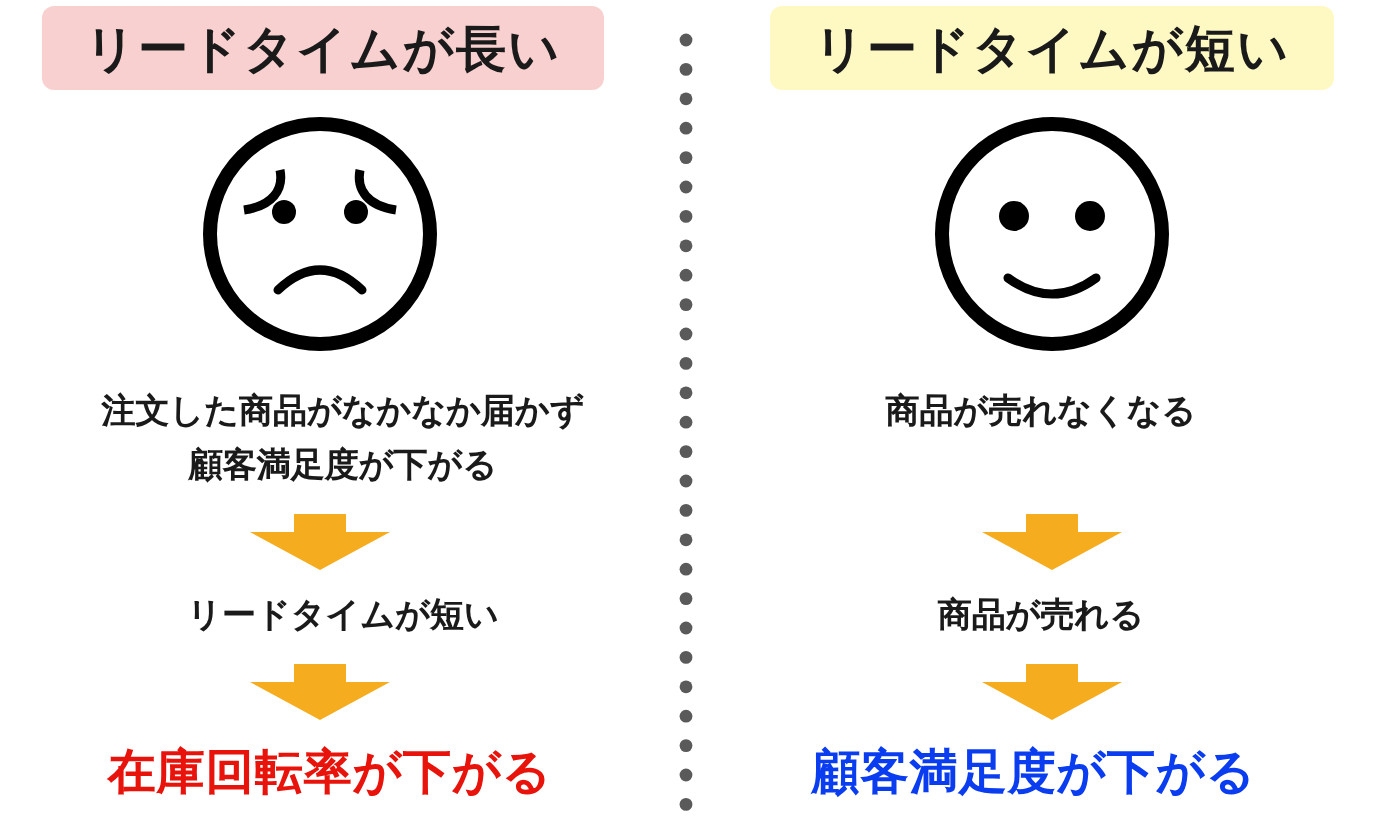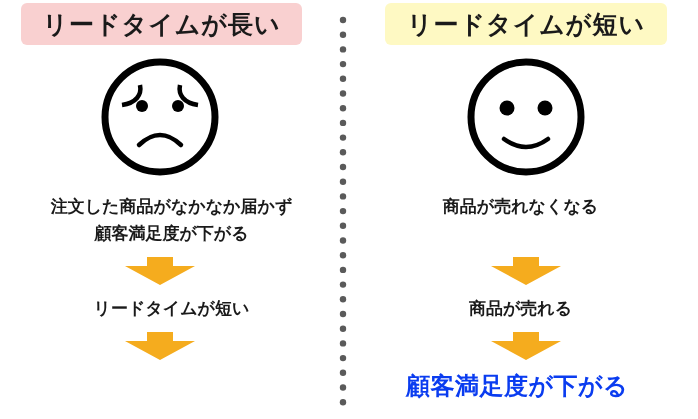--- a/index.html
+++ b/index.html
@@ -131,20 +131,21 @@
   <svg class="arrow arrow-1" viewBox="0 0 70 28">
     <polygon points="22,0 48,0 48,9 70,9 35,28 0,9 22,9" fill="#f5ac1e"></polygon>
   </svg>
 
   <div class="mid">リードタイムが短い</div>
 
   <svg class="arrow arrow-2" viewBox="0 0 70 28">
     <polygon points="22,0 48,0 48,9 70,9 35,28 0,9 22,9" fill="#f5ac1e"></polygon>
   </svg>
 
+  <div class="result" style="color:#e8140c;">在庫回転率が下がる</div>
 </div>
 
 <svg class="divider" viewBox="0 0 8 390">
   <g fill="#5a5a5a">
     <circle cx="4" cy="4" r="3.2"></circle>
     <circle cx="4" cy="18.7" r="3.2"></circle>
     <circle cx="4" cy="33.4" r="3.2"></circle>
     <circle cx="4" cy="48.1" r="3.2"></circle>
     <circle cx="4" cy="62.8" r="3.2"></circle>
     <circle cx="4" cy="77.5" r="3.2"></circle>

